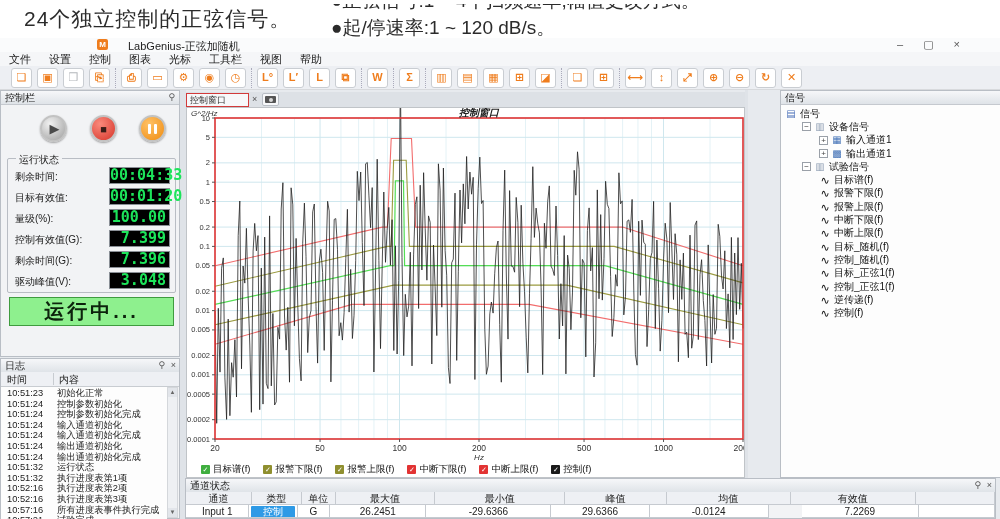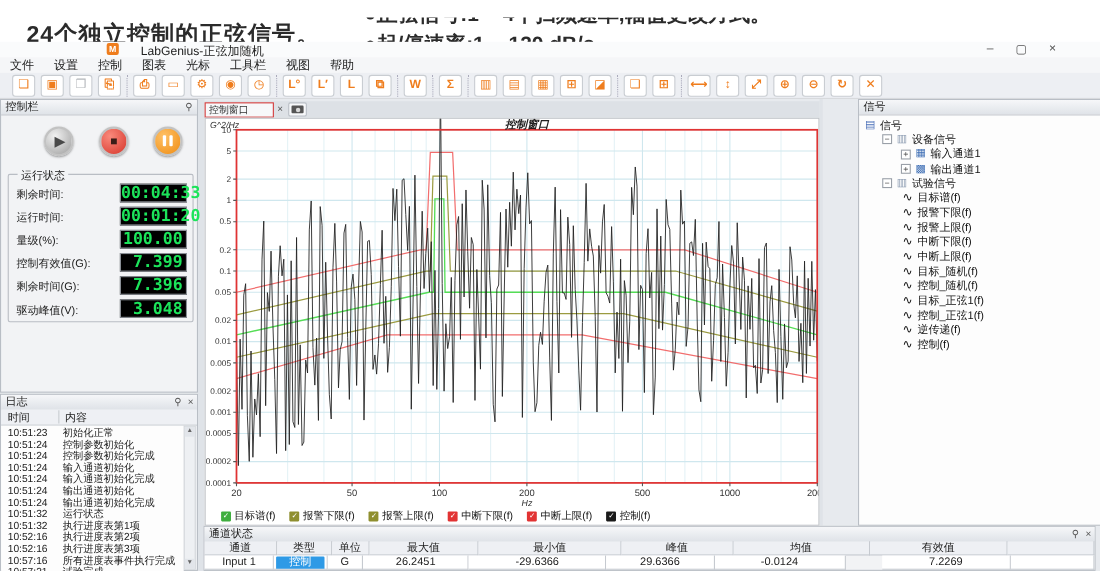--- a/index.html
+++ b/index.html
@@ -1,19 +1,19 @@
 <!DOCTYPE html>
 <html><head>
 <meta charset="utf-8">
 <style>
   html,body{margin:0;padding:0;background:#fff;}
   .page{position:relative;width:1000px;height:519px;overflow:hidden;
         font-family:"Liberation Sans","DejaVu Sans",sans-serif;color:#222;}
   
-  .doc-top{position:absolute;left:0;top:16px;width:1000px;height:38px;background:#fff;font-weight:bold;}
+  .doc-top{position:absolute;left:0;top:4px;width:1000px;height:38px;background:#fff;}
   .doc-headline{position:absolute;left:24px;top:1px;font-size:21px;color:#2b2b2b;letter-spacing:1px;}
   .doc-clip{position:absolute;left:331px;top:0;width:640px;height:7px;overflow:hidden;}
   .doc-clip span{display:block;margin-top:-16px;font-size:19px;color:#2b2b2b;}
   .doc-bullet{position:absolute;left:331px;top:11px;font-size:19px;color:#2b2b2b;}
   
   .titlebar{position:absolute;left:0;top:38px;width:1000px;height:14px;background:#fafbfc;}
   .logo{position:absolute;left:97px;top:1px;width:11px;height:11px;background:#ef7d1d;border-radius:2px;
         color:#fff;font-size:8px;font-weight:bold;text-align:center;line-height:11px;}
   .wtitle{position:absolute;left:128px;top:1px;font-size:11px;color:#222;}
   .wctrl{position:absolute;right:40px;top:0;display:flex;gap:20px;font-size:11px;color:#555;}
@@ -255,41 +255,42 @@
         <span class="pp"><i></i><i></i></span>
       </div>
     <div class="fieldset" style="top:67px;">
       <span class="ftitle">运行状态</span>
       <div id="status-rows">
           <div class="status-row" style="top: 7px;">
             <span class="lbl">剩余时间:</span>
             <span class="lcd">00:04:33</span>
           </div>
           <div class="status-row" style="top: 28px;">
-            <span class="lbl">运行时间:</span>
+            <span class="lbl">目标有效值:</span>
             <span class="lcd">00:01:20</span>
           </div>
           <div class="status-row" style="top: 49px;">
             <span class="lbl">量级(%):</span>
             <span class="lcd">100.00</span>
           </div>
           <div class="status-row" style="top: 70px;">
             <span class="lbl">控制有效值(G):</span>
             <span class="lcd">7.399</span>
           </div>
           <div class="status-row" style="top: 91px;">
             <span class="lbl">剩余时间(G):</span>
             <span class="lcd">7.396</span>
           </div>
           <div class="status-row" style="top: 112px;">
             <span class="lbl">驱动峰值(V):</span>
             <span class="lcd">3.048</span>
           </div>
         </div>
     </div>
+    <div class="running">运行中...</div>
   </div>
 
   <div class="panel" style="left:0;top:358px;width:180px;height:161px;">
     <div class="phead"><span>日志</span>
       <span class="pin">⚲</span>
       <span class="xclose">×</span></div>
     <div class="log-colhead">
       <span class="c1">时间</span>
       <span class="div"></span>
       <span class="c2">内容</span>

